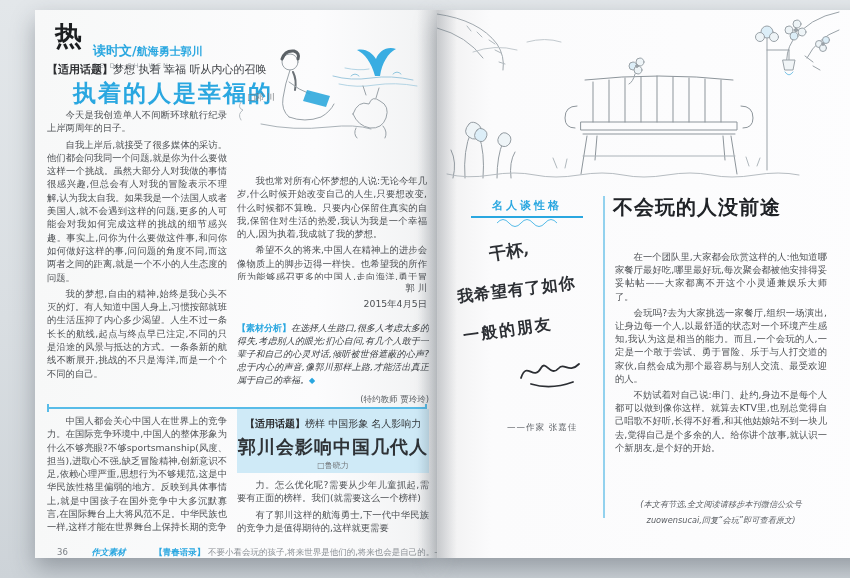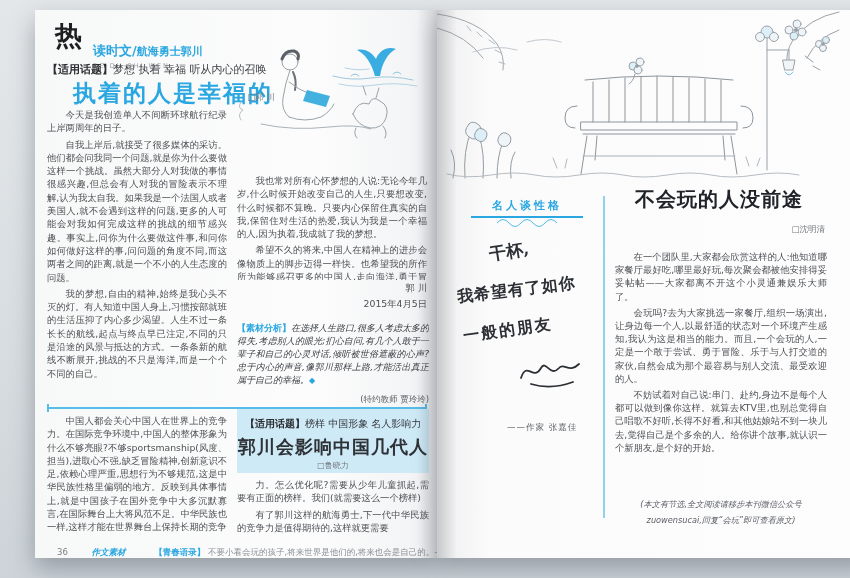--- a/index.html
+++ b/index.html
@@ -52,21 +52,21 @@
   .tagblock{position:absolute;left:30px;top:188px;width:120px;text-align:center;}
   .tagtext{font-size:11px;font-weight:bold;color:#2aa7e0;letter-spacing:3px;}
   .handwrite{position:absolute;left:18px;top:222px;width:160px;height:175px;color:#2c2f34;}
   .hw-line{position:absolute;font-family:"DejaVu Serif","Liberation Serif",serif;font-weight:bold;white-space:nowrap;}
   .hw1{left:34px;top:8px;font-size:17px;transform:rotate(-9deg);}
   .hw2{left:2px;top:48px;font-size:16px;transform:rotate(-7deg);letter-spacing:1px;}
   .hw3{left:8px;top:88px;font-size:16px;transform:rotate(-8deg);letter-spacing:2px;}
   .hw-sig{position:absolute;left:62px;top:120px;}
   .quote-credit{position:absolute;left:70px;top:412px;font-size:8.5px;color:#5c6065;letter-spacing:1px;}
   .divider{position:absolute;left:166px;top:186px;width:1.5px;height:322px;background:rgba(42,167,224,.5);}
-  .r-title{position:absolute;left:176px;top:176px;width:212px;text-align:center;font-size:20px;font-weight:bold;color:#202327;letter-spacing:1px;}
+  .r-title{position:absolute;left:176px;top:184px;width:212px;text-align:left;font-size:20px;font-weight:bold;color:#202327;letter-spacing:1px;}
   .r-author{position:absolute;left:176px;top:214px;width:212px;text-align:right;font-size:8.5px;color:#74787c;}
   .r-body{position:absolute;left:178px;top:240px;width:212px;height:242px;overflow:hidden;font-size:9.3px;line-height:13.2px;color:#4d5054;text-align:justify;}
   .r-body .para{margin:0 0 3px 0;text-indent:2em;}
   .r-note{position:absolute;left:178px;top:486px;width:212px;font-size:8.2px;line-height:16px;color:#5a5e63;font-style:italic;text-align:center;}
 </style>
 </head>
 <body>
 
 <div class="spread">
 
@@ -229,21 +229,20 @@
       <svg class="hw-sig" width="70" height="40" viewBox="0 0 70 40">
         <path d="M4 26 C10 8 16 30 24 16 C29 7 33 26 42 16 C47 10 52 22 62 12 M14 32 Q34 38 56 30" stroke="#2c2f34" stroke-width="1.8" fill="none" stroke-linecap="round"></path>
       </svg>
     </div>
 
     <div class="quote-credit">——作家 张嘉佳</div>
 
     <div class="divider"></div>
 
     <div class="r-title">不会玩的人没前途</div>
-    <div class="r-author">□沈明清</div>
 
     <div class="r-body">
       <div class="para">在一个团队里,大家都会欣赏这样的人:他知道哪家餐厅最好吃,哪里最好玩,每次聚会都被他安排得妥妥帖帖——大家都离不开这个小灵通兼娱乐大师了。</div>
       <div class="para">会玩吗?去为大家挑选一家餐厅,组织一场演出,让身边每一个人,以最舒适的状态对一个环境产生感知,我认为这是相当的能力。而且,一个会玩的人,一定是一个敢于尝试、勇于冒险、乐于与人打交道的家伙,自然会成为那个最容易与别人交流、最受欢迎的人。</div>
       <div class="para">不妨试着对自己说:串门、赴约,身边不是每个人都可以做到像你这样。就算去KTV里,也别总觉得自己唱歌不好听,长得不好看,和其他姑娘站不到一块儿去,觉得自己是个多余的人。给你讲个故事,就认识一个新朋友,是个好的开始。</div>
 
     </div>
 
     <div class="r-note">(本文有节选,全文阅读请移步本刊微信公众号zuowensucai,回复“会玩”即可查看原文)</div>
   </div>

